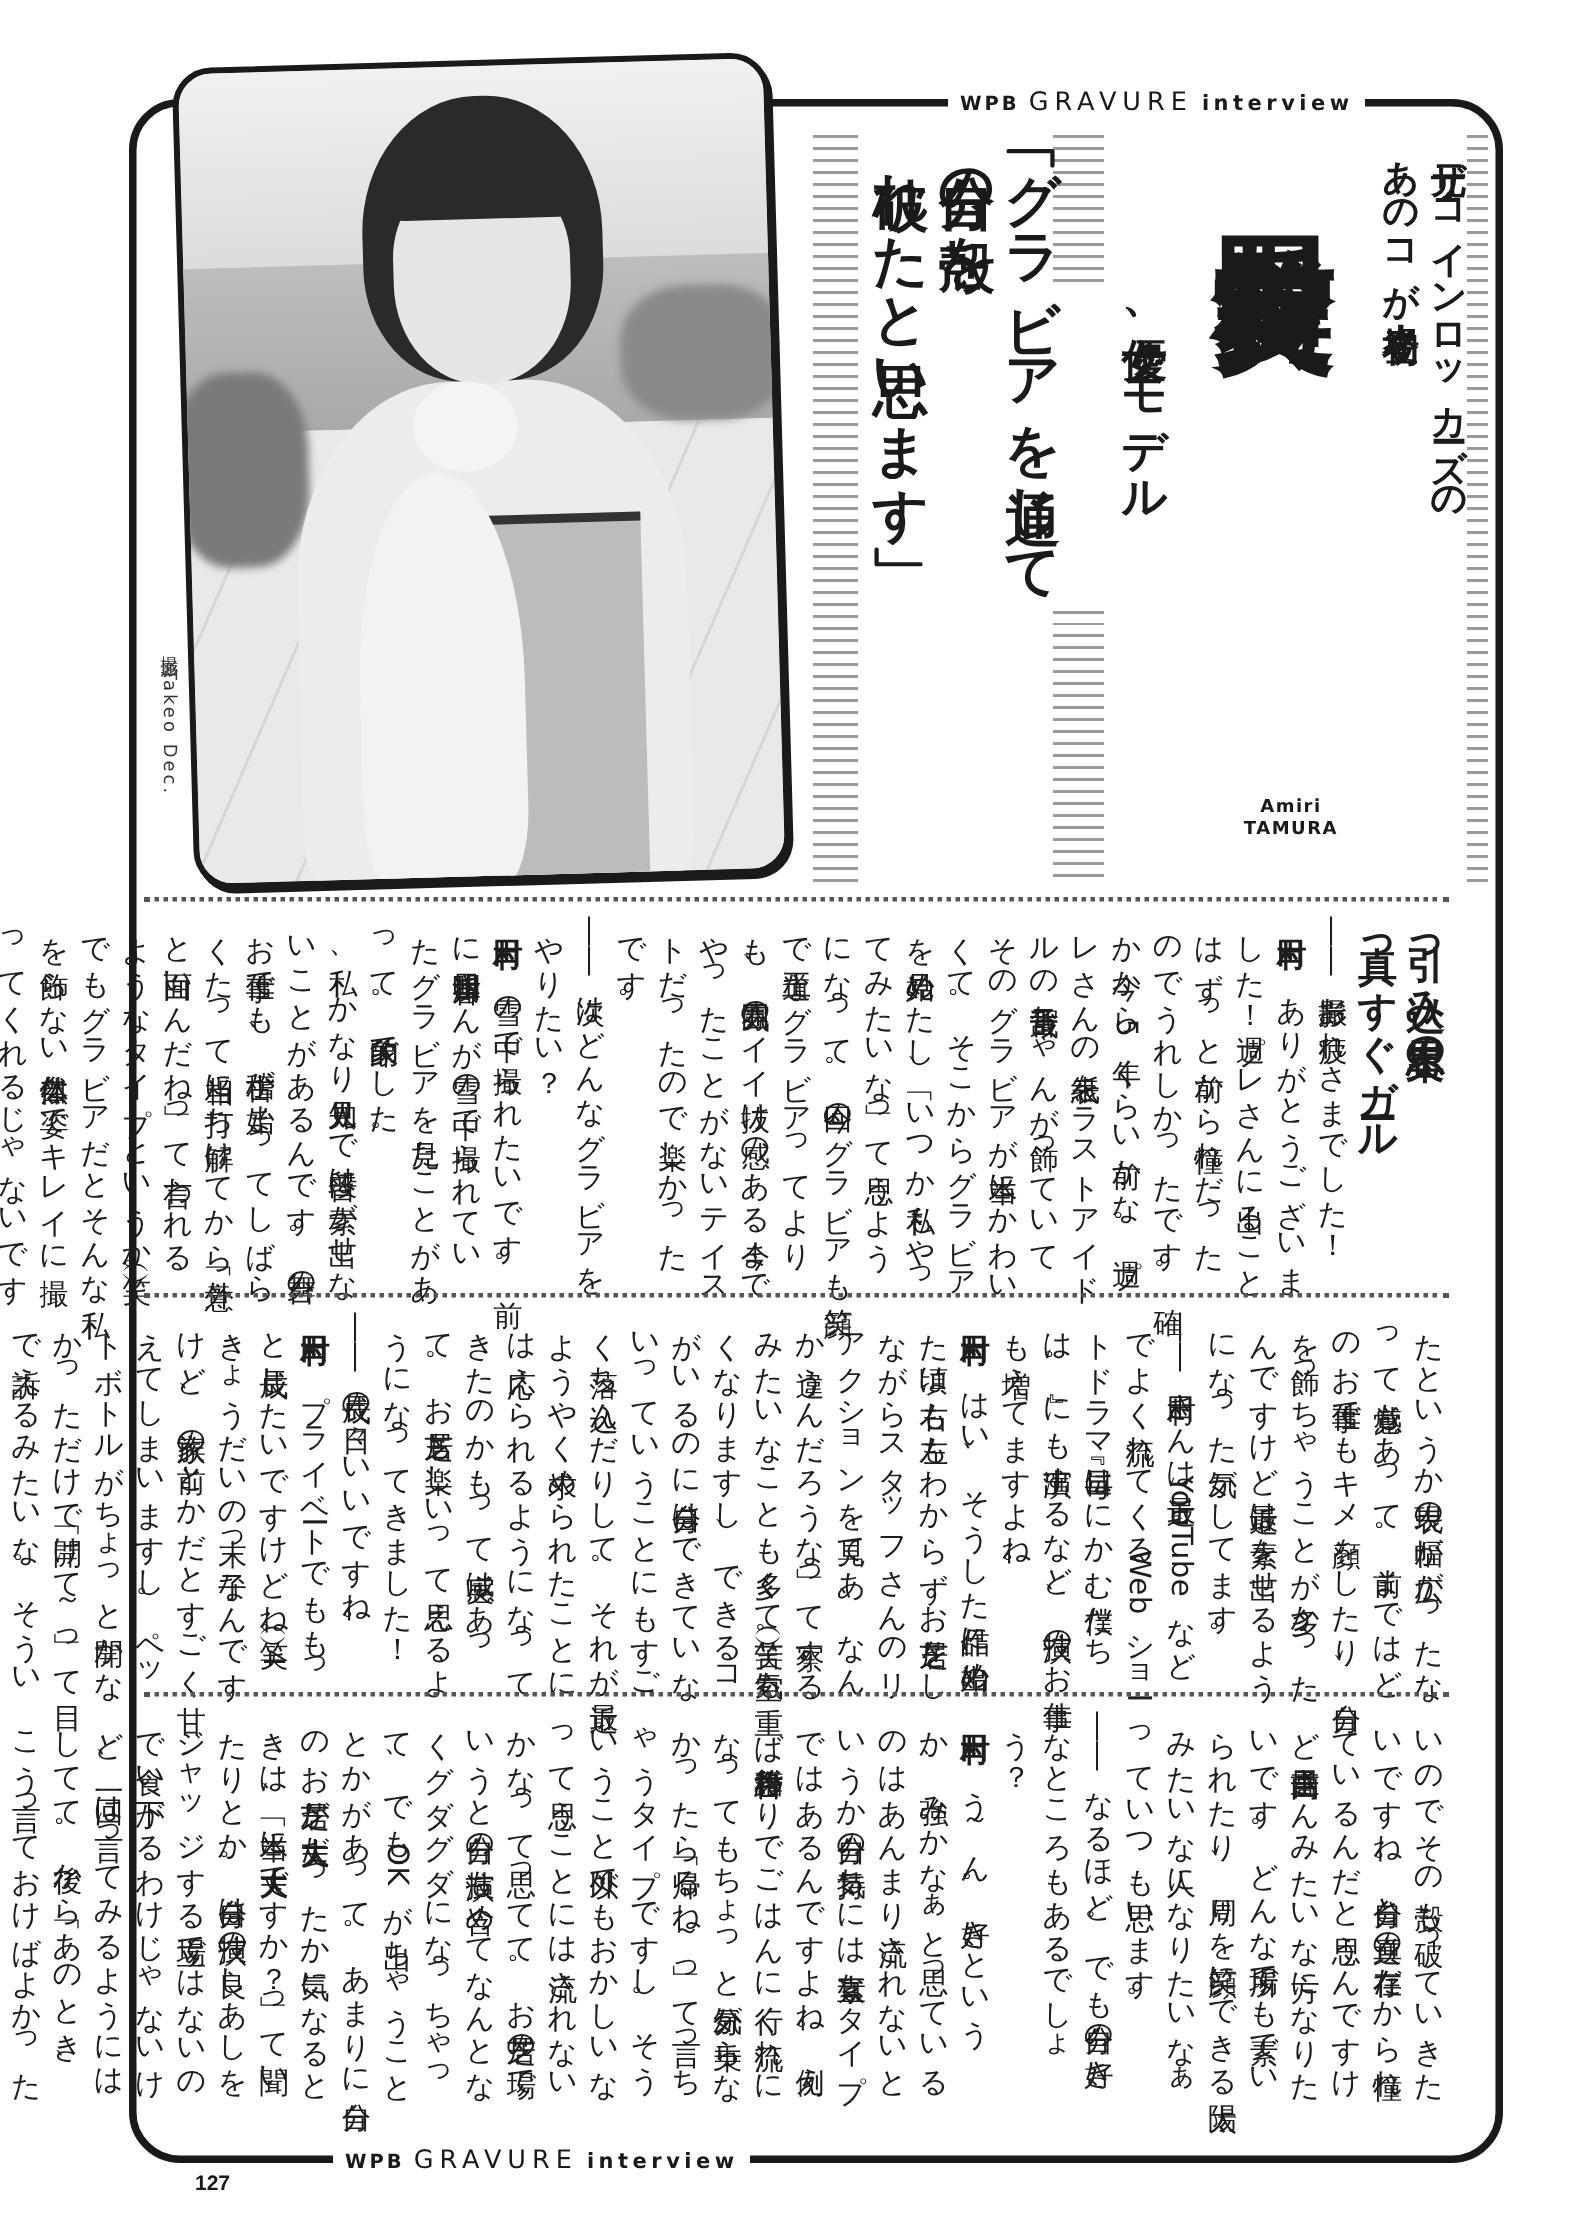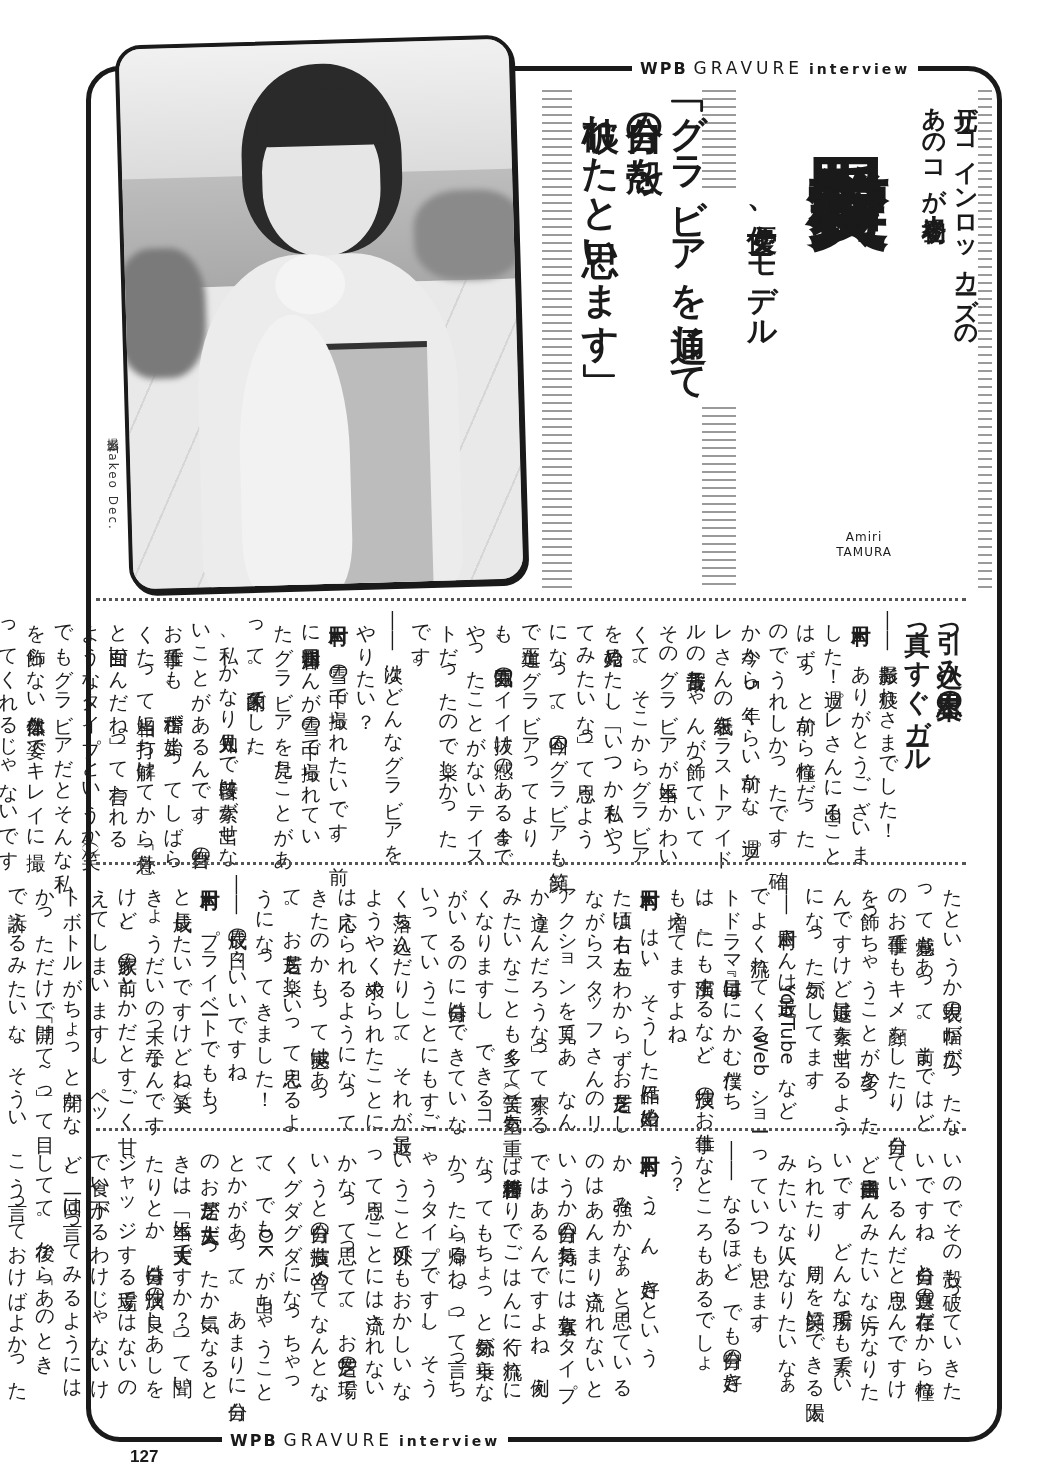--- a/index.html
+++ b/index.html
@@ -6,21 +6,21 @@
   body { width:1050px; height:1482px; position:relative; overflow:hidden;
          font-family: "DejaVu Sans", sans-serif; color:#1a1a1a; }
 
   
   .frame { position:absolute; left:86px; top:66px; width:916px; height:1376px;
            border:5px solid #1a1a1a; border-radius:34px; box-sizing:border-box; }
 
   
   .wpb-tag { position:absolute; background:#fff; padding:0 8px; display:flex; align-items:baseline; gap:6px;
              font-family:"DejaVu Sans", sans-serif; white-space:nowrap; }
-  .wpb-tag .wpb { font-size:16px; font-weight:bold; letter-spacing:2px; }
+  .wpb-tag .wpb { font-size:13px; font-weight:bold; letter-spacing:2px; }
   .wpb-tag .grav { font-size:17px; font-weight:normal; letter-spacing:4px; }
   .wpb-tag .intv { font-size:14px; font-weight:bold; letter-spacing:3px; }
   .wpb-top { left:632px; top:58px; }
   .wpb-bottom { left:222px; top:1430px; }
 
   
   .photo-card { position:absolute; left:122px; top:40px; width:390px; height:540px;
                 border:4px solid #1a1a1a; border-radius:26px; overflow:hidden;
                 transform:rotate(-1.6deg); background:#cfcfcf; box-shadow:2px 3px 0 #1a1a1a; }
   .photo-sky { position:absolute; left:0; top:0; width:100%; height:140px;
@@ -48,21 +48,21 @@
   .photo-hand { position:absolute; left:150px; top:210px; width:70px; height:60px; border-radius:50%; background:#f4f4f4; }
 
   .credit { position:absolute; left:104px; top:428px; writing-mode:vertical-rl; font-size:12px;
             letter-spacing:2px; color:#333; font-family:"DejaVu Sans", sans-serif; }
 
   
   .title-area { position:absolute; left:540px; top:82px; width:452px; height:510px; }
   .vtxt { writing-mode:vertical-rl; position:absolute; font-weight:bold; font-family:"DejaVu Sans", sans-serif; }
   .kicker { right:10px; top:8px; font-size:24px; line-height:32px; height:420px; }
   .name { right:98px; top:10px; font-size:82px; line-height:90px; letter-spacing:2px; }
-  .romaji { position:absolute; right:100px; top:448px; text-align:center; font-size:12px; font-weight:normal; line-height:15px; letter-spacing:1px; }
+  .romaji { position:absolute; right:100px; top:448px; text-align:center; font-size:12px; font-weight:bold; line-height:15px; letter-spacing:1px; }
   .role { right:212px; top:120px; font-size:30px; line-height:36px; }
   .quote { right:282px; top:6px; font-size:37px; line-height:44px; height:440px; }
   .rules { position:absolute; width:34px;
            background:repeating-linear-gradient(to bottom,#9a9a9a 0 2px,transparent 2px 8px); }
   .r1 { right:0px; top:8px; height:500px; width:14px; }
   .r2 { right:256px; top:8px; height:100px; }
   .r3 { right:256px; top:325px; height:180px; }
   .r4 { right:420px; top:8px; height:500px; width:30px; }
 
   
@@ -72,21 +72,21 @@
   .band2 { top:862px; height:264px; }
   .band3 { top:1128px; height:266px; }
   .band-text { writing-mode:vertical-rl; height:100%; padding-top:10px; box-sizing:border-box;
                font-family:"DejaVu Sans", sans-serif; font-size:19.5px; line-height:27.5px;
                letter-spacing:0.3px; color:#1d1d1d; float:right; }
   .band-text p { margin:0; text-indent:0; }
   .sub-head { font-weight:bold; font-size:26px; line-height:32px; margin-left:12px; }
   .speaker { font-weight:bold; margin-bottom:1em; }
   .q { }
 
-  .page-number { position:absolute; left:130px; top:1447px; font-size:17px; font-weight:bold;
+  .page-number { position:absolute; left:130px; top:1447px; font-size:14px; font-weight:bold;
                  font-family:"Liberation Sans", sans-serif;text-align:center; }
 </style>
 </head>
 <body>
 
 <div class="frame"></div>
 
 <div class="wpb-tag wpb-top">
   <span class="wpb">WPB</span>
   <span class="grav">GRAVURE</span>

